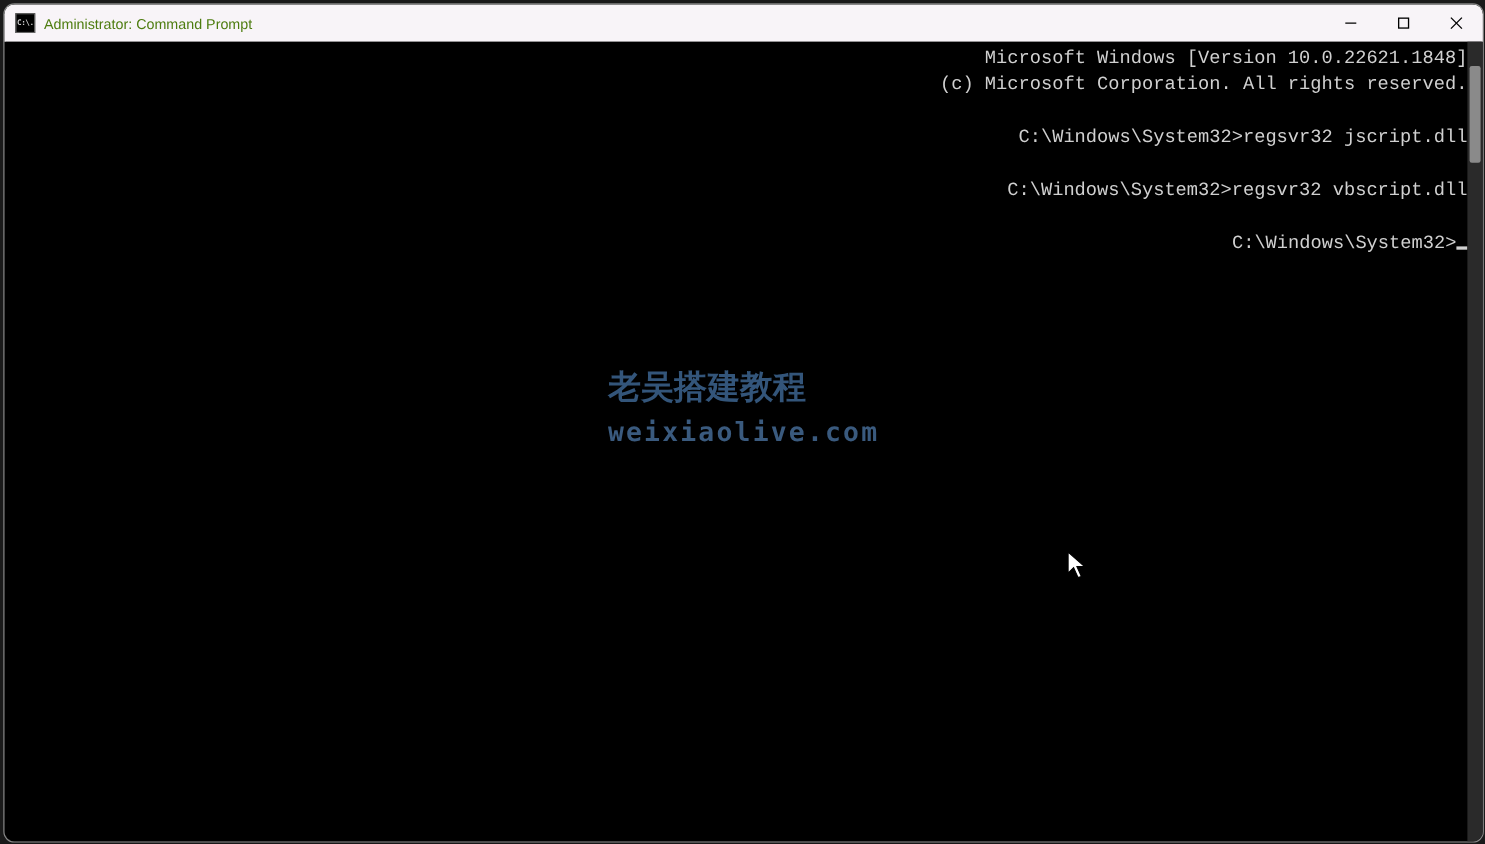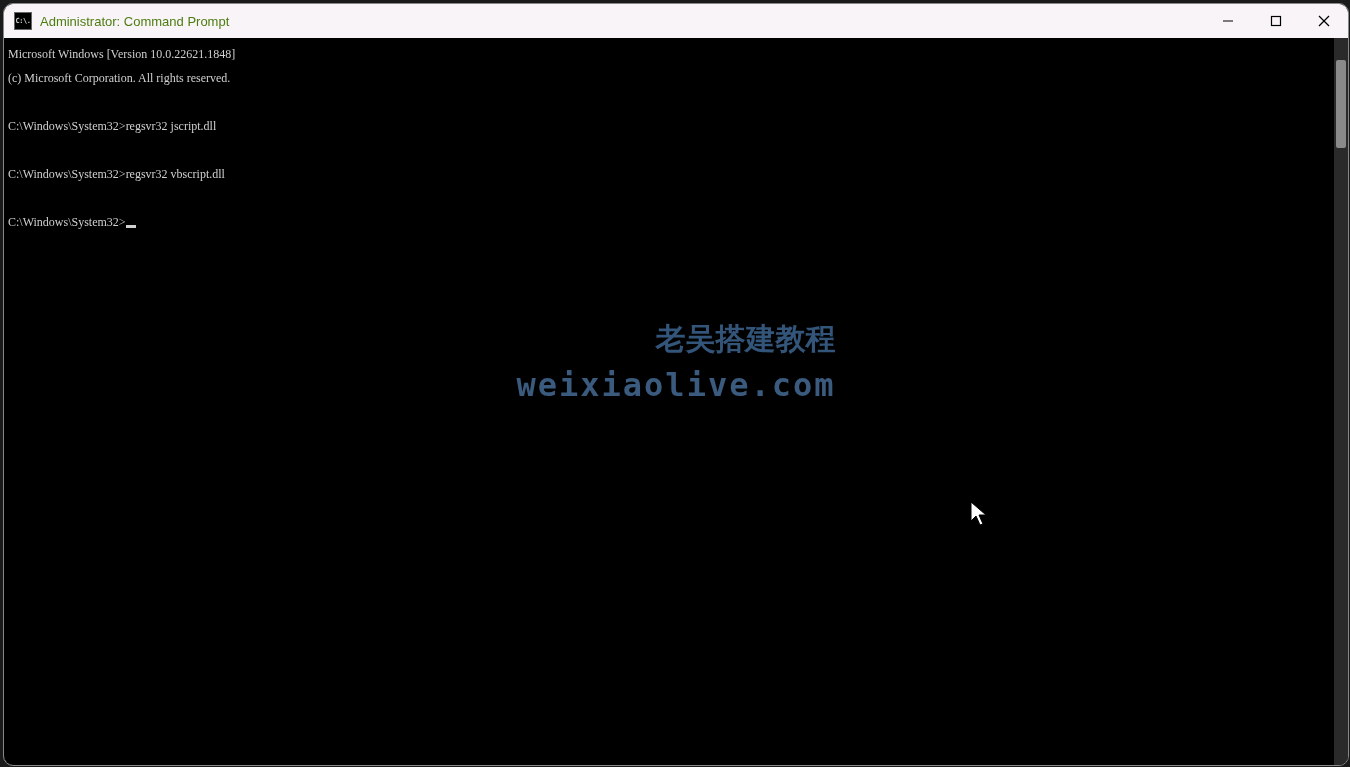--- a/index.html
+++ b/index.html
@@ -71,26 +71,27 @@
   .win-btn svg { display: block; }
   .terminal-area {
     flex: 1;
     background: #000;
     position: relative;
     display: flex;
   }
   .terminal {
     flex: 1;
     padding: 4px 0 0 4px;
-    font-family: Liberation Serif, serif;
-    font-size: 12px;
+    font-family: Liberation Mono, monospace;
+    font-size: 17px;
     line-height: 24px;
     color: #d0d0d0;
     white-space: pre;
     position: relative;
+    text-align: right;
   }
   .terminal-line { min-height: 24px; }
   .cursor {
     display: inline-block;
     width: 10px;
     height: 3px;
     background: #d0d0d0;
     vertical-align: -2px;
     margin-left: 0px;
   }
@@ -104,36 +105,36 @@
     top: 22px;
     left: 2px;
     width: 10px;
     height: 88px;
     background: #8a8a8a;
     border-radius: 2px;
   }
   .watermark {
     position: absolute;
     left: 50%;
-    top: 281px;
+    top: 294px;
     transform: translateX(-50%);
-    text-align: right;
+    text-align: left;
     font-family: "Microsoft YaHei", sans-serif;
     color: #33557a;
     font-weight: 700;
     pointer-events: none;
     user-select: none;
   }
   .wm-line1 {
     font-size: 30px;
     letter-spacing: 0px;
   }
   .wm-line2 {
     font-family: Consolas, monospace;
-    font-size: 32px;
+    font-size: 24px;
     letter-spacing: 2px;
     margin-top: 6px;
     font-weight: 700;
     color: #3a5a7e;
   }
   .mouse-cursor {
     position: absolute;
     left: 966px;
     top: 463px;
     pointer-events: none;

